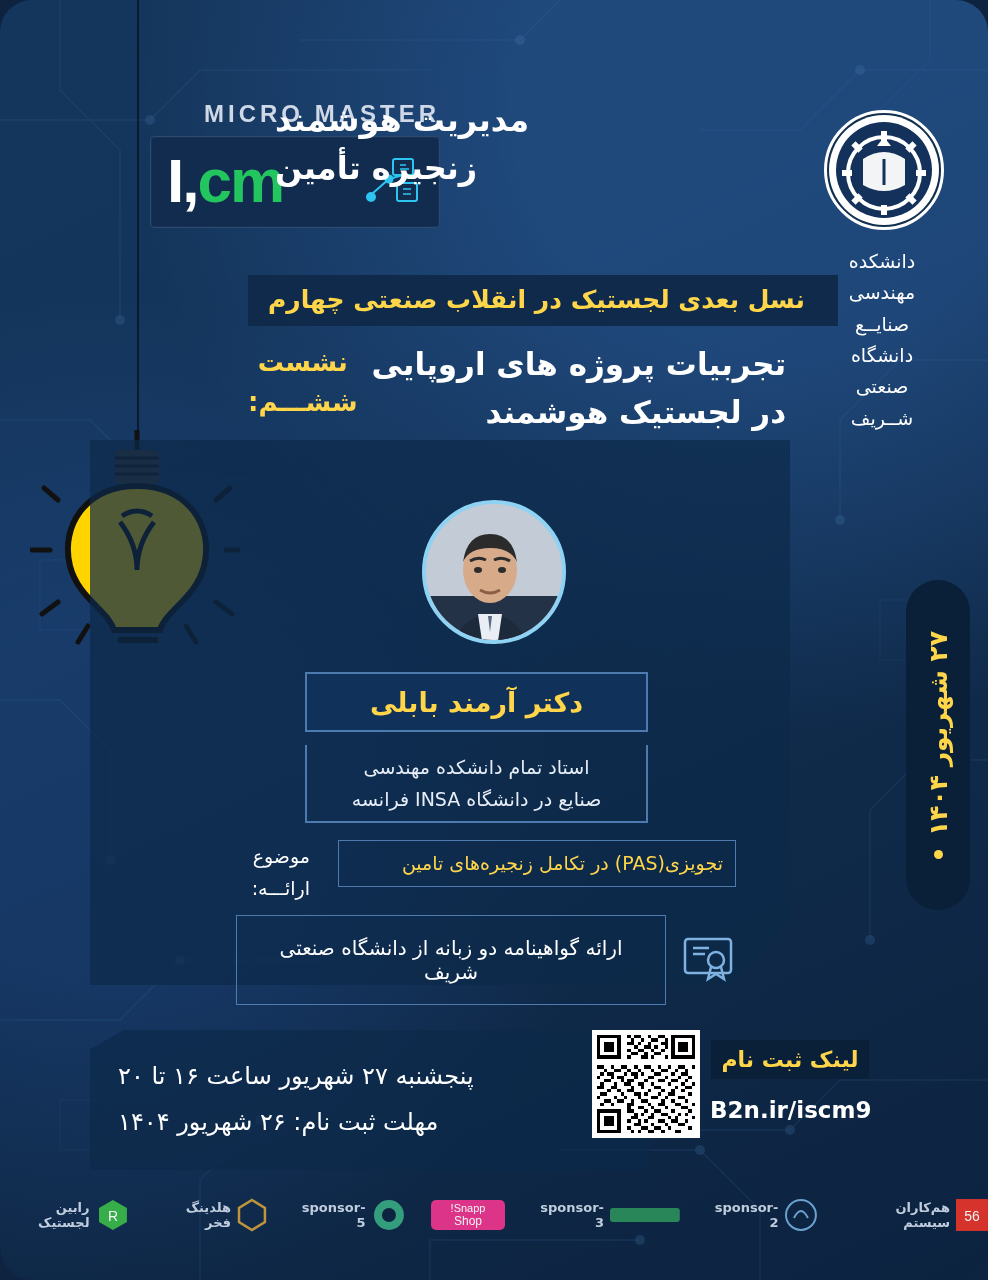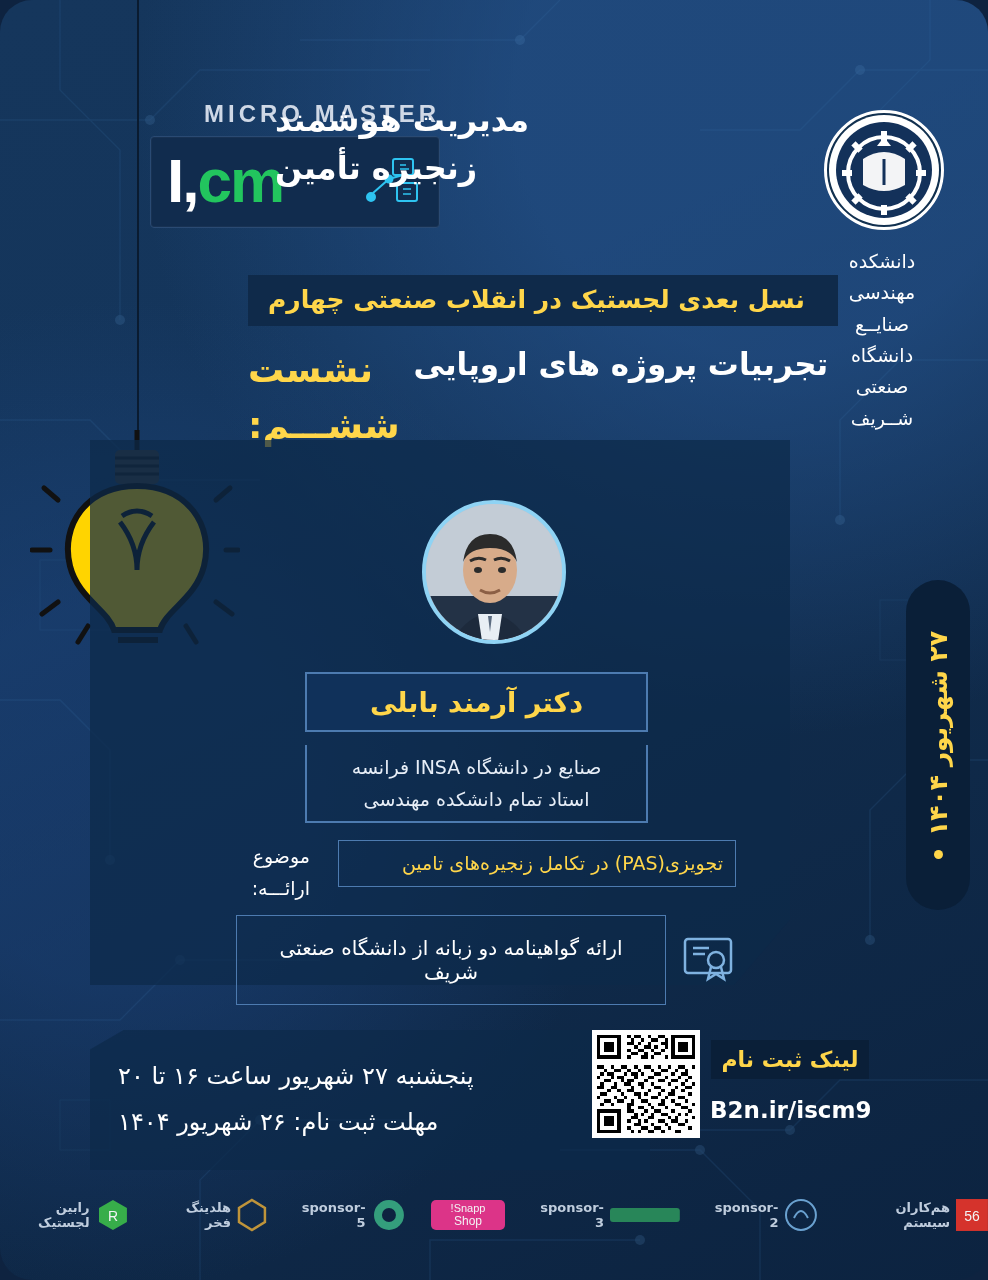--- a/index.html
+++ b/index.html
@@ -64,21 +64,21 @@
     text-align: left;
   }
   .subbar .txt {
     color: #ffd64a; font-size: 25px; font-weight: 700; letter-spacing: .2px;
   }
 
   .session {
     position: absolute; right: 150px; top: 340px; width: 590px;
     display: flex; flex-direction: row-reverse; justify-content: flex-start; gap: 14px;
   }
-  .session-label { color: #ffd64a; font-size: 36px; font-weight: 700; line-height: 1.55; text-align: left; padding-top: 2px; }
+  .session-label { color: #ffd64a; font-size: 26px; font-weight: 700; line-height: 1.55; text-align: center; padding-top: 2px; }
   .session-title { color: #ffffff; font-size: 31px; font-weight: 700; line-height: 1.55; text-align: right; }
 
   
   .emblem { position: absolute; right: 44px; top: 110px; width: 120px; height: 120px; }
   .emblem-ring {
     width: 120px; height: 120px; border-radius: 50%;
     border: 3px solid #ffffff; position: relative; background: #11304f;
   }
   .faculty {
     position: absolute; right: 42px; top: 246px; width: 128px; text-align: center;
@@ -264,20 +264,21 @@
     <div class="txt">نسل بعدی لجستیک در انقلاب صنعتی چهارم</div>
   </div>
 
   <div class="session">
     <div class="session-label">
       <div>نشست</div>
       <div>ششـــم:</div>
     </div>
     <div class="session-title">
       <div>تجربیات پروژه های اروپایی</div>
+      <div>در لجستیک هوشمند</div>
     </div>
   </div>
 
   <div class="emblem">
     <div class="emblem-ring">
       <svg width="114" height="114" viewBox="0 0 114 114" aria-hidden="true">
         <circle cx="57" cy="57" r="55" fill="#ffffff"></circle>
         <circle cx="57" cy="57" r="48" fill="#13315a"></circle>
         <g fill="#ffffff">
           <path d="M57 24 l7 9 h-14 z"></path>
@@ -357,22 +358,22 @@
       </svg>
     </div>
   </div>
 
   <div class="namebar">
     <span>دکتر آرمند بابلی</span>
   </div>
 
   <div class="affil">
     <div>
+      <div>استاد تمام دانشکده مهندسی</div>
       <div>صنایع در دانشگاه INSA فرانسه</div>
-      <div>استاد تمام دانشکده مهندسی</div>
     </div>
   </div>
 
   <div class="topic-row">
     <div class="topic-label">
       <div>موضوع</div>
       <div>ارائـــه:</div>
     </div>
     <div class="topic-text">
       <div>تجویزی(PAS) در تکامل زنجیره‌های تامین</div>

